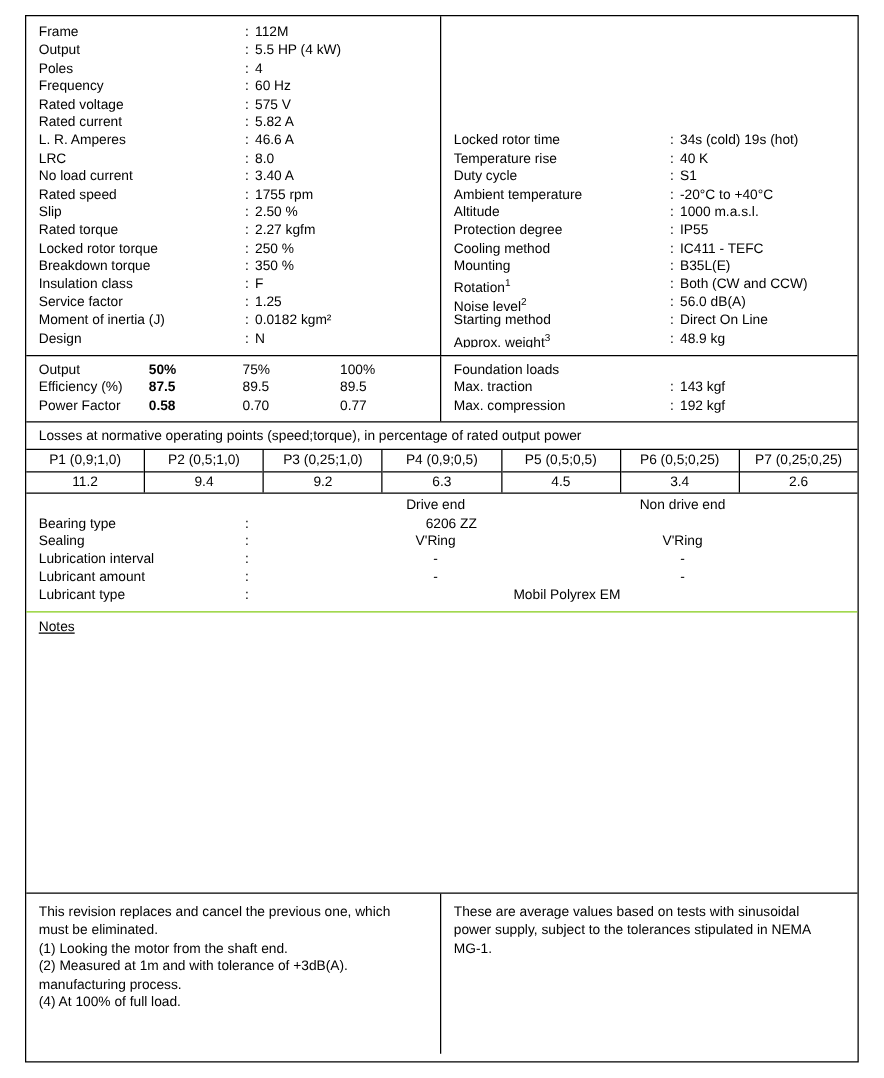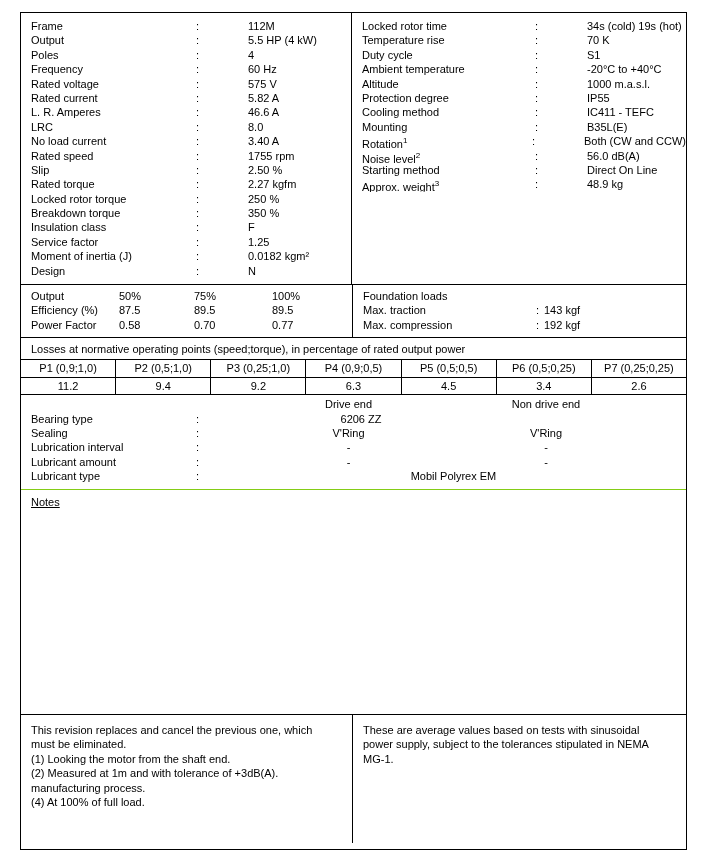--- a/index.html
+++ b/index.html
@@ -22,20 +22,21 @@
     width: 667px;
     height: 838px;
     border: 1px solid #000000;
     box-sizing: border-box;
   }
 
   
   .specs {
     display: flex;
     border-bottom: 1px solid #000000;
+    align-items: flex-end;
   }
   .specs-col {
     padding: 6px 0 6px 0;
   }
   .specs-col.left {
     width: 333px;
     box-sizing: border-box;
     border-right: 1px solid #000000;
   }
   .specs-col.right {
@@ -55,21 +56,20 @@
     overflow: hidden;
   }
   .specs-col.right .spec-label {
     width: 183px;
   }
   .spec-colon {
     width: 8px;
   }
   .spec-value {
     white-space: nowrap;
-    margin-left: 44px;
   }
   .sup {
     font-size: 8px;
     vertical-align: super;
   }
 
   
   .effblock {
     display: flex;
     border-bottom: 1px solid #000000;
@@ -84,21 +84,21 @@
     width: 334px;
     box-sizing: border-box;
     padding: 4px 0 5px 0;
   }
   .eff-line {
     display: flex;
     line-height: 14.4px;
     height: 14.4px;
   }
   .eff-c0 { padding-left: 10px; width: 98px; box-sizing: border-box; }
-  .eff-c1 { width: 75px; }
+  .eff-c1 { width: 75px; font-weight: bold; }
   .eff-c2 { width: 78px; }
   .eff-c3 { width: 70px; }
 
   .fnd-line {
     display: flex;
     line-height: 14.4px;
     height: 14.4px;
   }
   .fnd-label { padding-left: 10px; width: 183px; box-sizing: border-box; }
   .fnd-colon { width: 8px; }
@@ -283,21 +283,21 @@
 
     <div class="specs-col right">
       <div class="spec-line">
           <span class="spec-label">Locked rotor time</span>
           <span class="spec-colon">:</span>
           <span class="spec-value">34s (cold) 19s (hot)</span>
         </div>
       <div class="spec-line">
           <span class="spec-label">Temperature rise</span>
           <span class="spec-colon">:</span>
-          <span class="spec-value">70 K</span>
+          <span class="spec-value">40 K</span>
         </div>
       <div class="spec-line">
           <span class="spec-label">Duty cycle</span>
           <span class="spec-colon">:</span>
           <span class="spec-value">S1</span>
         </div>
       <div class="spec-line">
           <span class="spec-label">Ambient temperature</span>
           <span class="spec-colon">:</span>
           <span class="spec-value">-20°C to +40°C</span>

